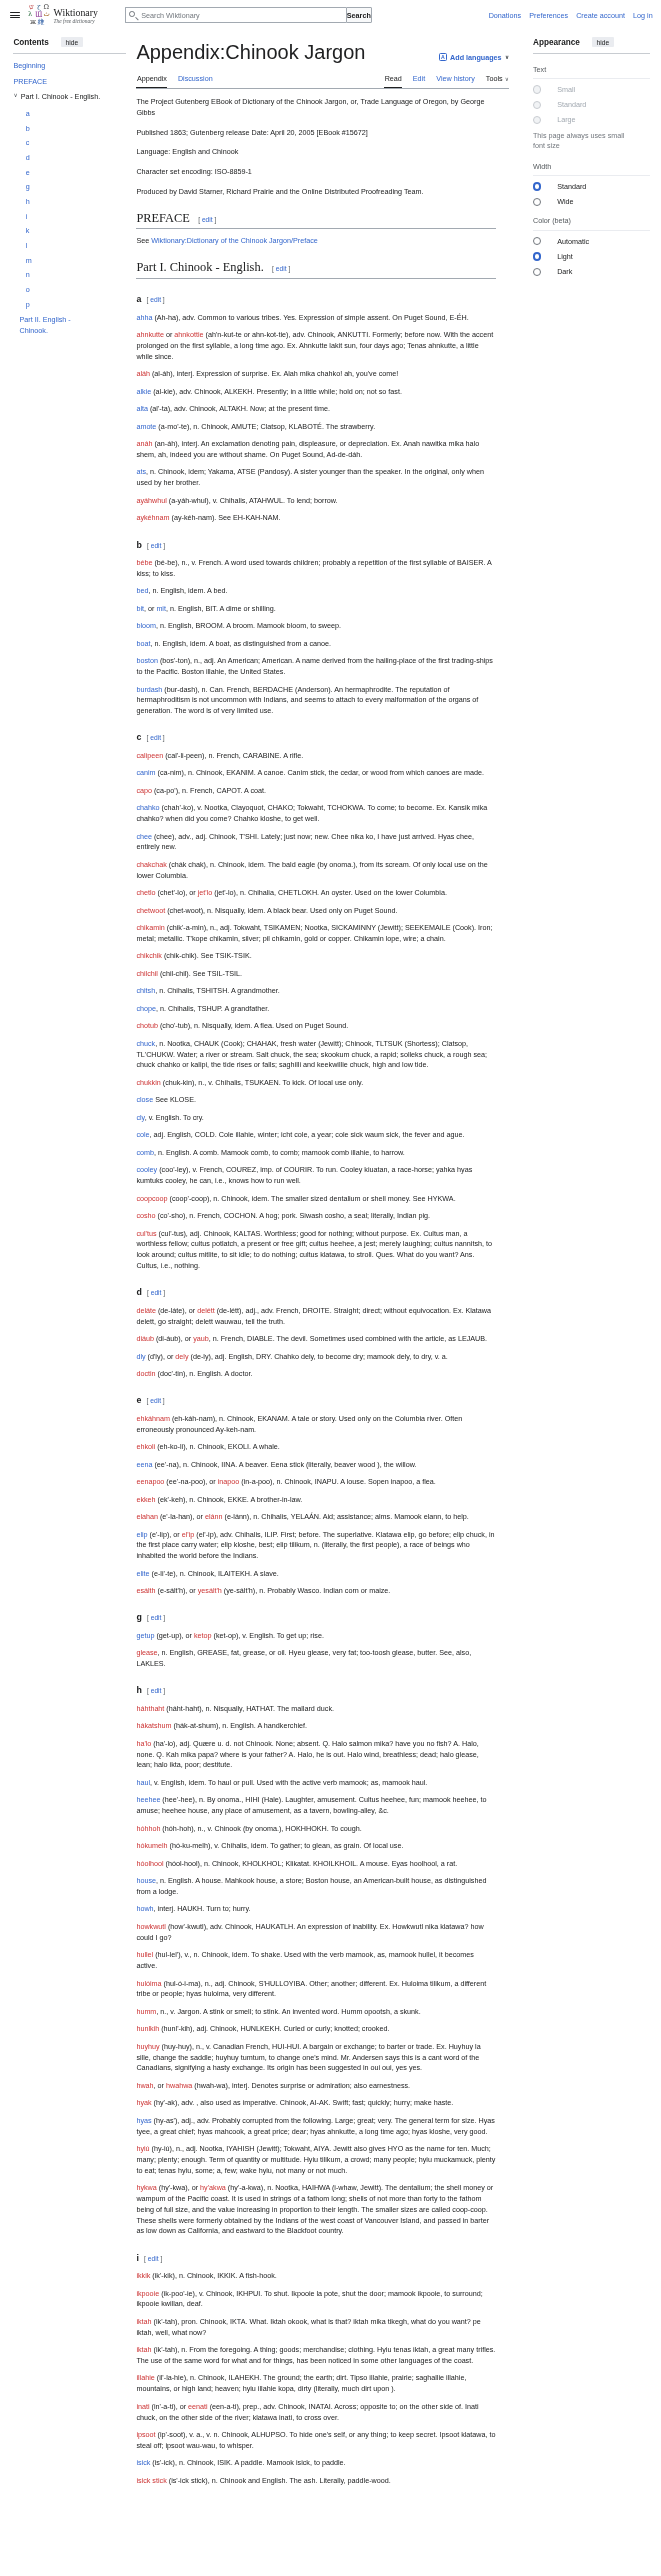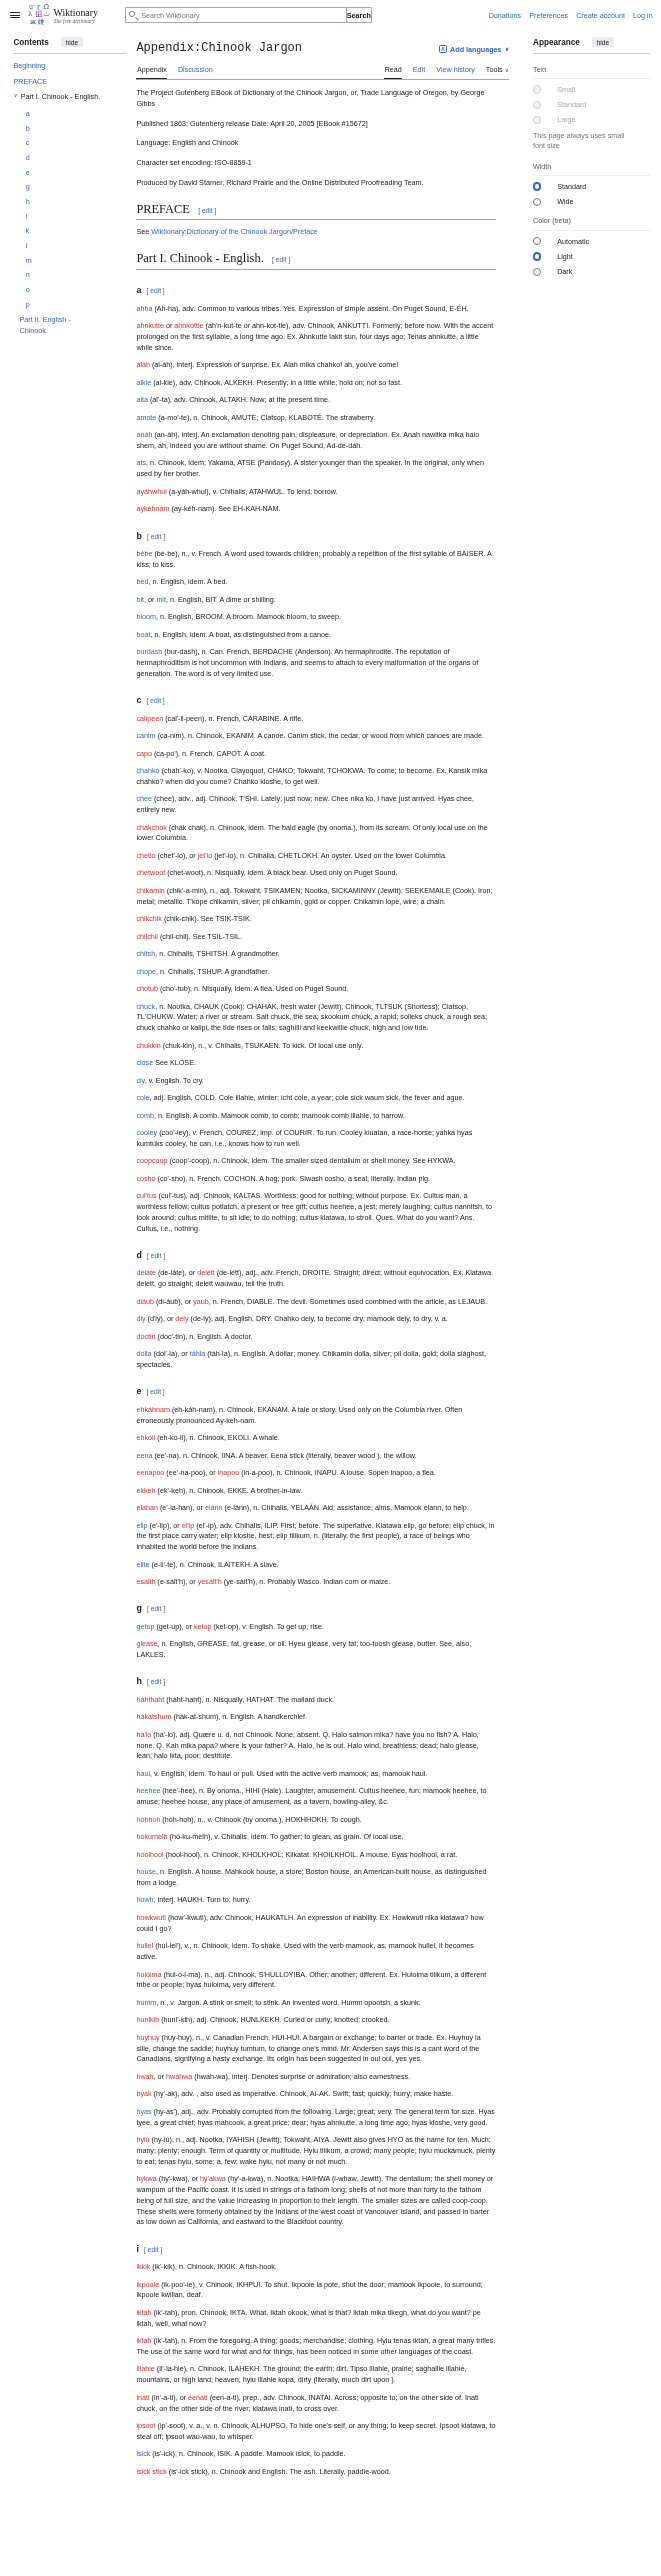--- a/index.html
+++ b/index.html
@@ -48,21 +48,21 @@
   .radio-row { display:flex; align-items:center; gap:16px; margin:6.2px 0; }
   .radio { width:8.2px; height:8.2px; border-radius:50%; border:0.5px solid #72777d; background:#fff; flex:none; }
   .radio.checked { border:2.6px solid #36c; }
   .radio.disabled { border-color:#c8ccd1; background:#f1f3f5; }
   .radio-label.disabled { color:#a2a9b1; }
   .note { color:#72777d; width:95px; line-height:1.45; margin:5.2px 0 1px; }
 
   
   main { padding-right:3.1px; }
   .title-row { display:flex; justify-content:space-between; align-items:baseline; }
-  h1 { font-family:Liberation Mono, monospace; font-size:12px; font-weight:400; margin:4.1px 0 6.2px; }
+  h1 { font-family:Liberation Sans, sans-serif; font-size:20px; font-weight:400; margin:4.1px 0 6.2px; }
   .langs { color:#36c; font-weight:bold; font-size:7.2px; display:flex; align-items:center; gap:3.1px; cursor:pointer; }
   .lang-icon { display:inline-block; border:0.8px solid #36c; border-radius:1.5px; font-size:5.2px; font-weight:bold;
                width:8.2px; height:8.2px; text-align:center; line-height:6.7px; color:#36c; }
   .tabs-row { display:flex; justify-content:space-between; border-bottom:0.5px solid #a2a9b1; font-size:7.2px; }
   .tabs { display:flex; gap:10px; }
   .tab { padding:3.6px 0.5px; color:#3366cc; cursor:pointer; }
   .tab.active { color:#202122; border-bottom:1px solid #202122; }
   .tab.plain { color:#202122; }
   .content { font-size:7.2px; line-height:10.8px; padding-right:13.4px; }
   .content p { margin:6.7px 0; }
@@ -200,20 +200,21 @@
             <p class="entry"><a class="red">anáh</a> (an-áh), interj. An exclamation denoting pain, displeasure, or depreciation. Ex. Anah nawitka mika halo shem, ah, indeed you are without shame. On Puget Sound, Ad-de-dáh.</p>
             <p class="entry"><a class="blue">ats</a>, n. Chinook, idem; Yakama, ATSE (Pandosy). A sister younger than the speaker. In the original, only when used by her brother.</p>
             <p class="entry"><a class="red">ayáhwhul</a> (a-yáh-whul), v. Chihalis, ATAHWUL. To lend; borrow.</p>
             <p class="entry"><a class="red">aykéhnam</a> (ay-kéh-nam). See EH-KAH-NAM.</p>
             <h3 class="sec"><span>b</span><span class="mw-edit">[ <a>edit</a> ]</span></h3>
             <p class="entry"><a class="red">bébe</a> (bé-be), n., v. French. A word used towards children; probably a repetition of the first syllable of BAISER. A kiss; to kiss.</p>
             <p class="entry"><a class="blue">bed</a>, n. English, idem. A bed.</p>
             <p class="entry"><a class="blue">bit</a>, or <a class="blue">mit</a>, n. English, BIT. A dime or shilling.</p>
             <p class="entry"><a class="blue">bloom</a>, n. English, BROOM. A broom. Mamook bloom, to sweep.</p>
             <p class="entry"><a class="blue">boat</a>, n. English, idem. A boat, as distinguished from a canoe.</p>
+            <p class="entry"><a class="blue">boston</a> (bos'-ton), n., adj. An American; American. A name derived from the hailing-place of the first trading-ships to the Pacific. Boston illahie, the United States.</p>
             <p class="entry"><a class="blue">burdash</a> (bur-dash), n. Can. French, BERDACHE (Anderson). An hermaphrodite. The reputation of hermaphroditism is not uncommon with Indians, and seems to attach to every malformation of the organs of generation. The word is of very limited use.</p>
             <h3 class="sec"><span>c</span><span class="mw-edit">[ <a>edit</a> ]</span></h3>
             <p class="entry"><a class="red">calipeen</a> (cal'-li-peen), n. French, CARABINE. A rifle.</p>
             <p class="entry"><a class="blue">canim</a> (ca-nim), n. Chinook, EKANIM. A canoe. Canim stick, the cedar, or wood from which canoes are made.</p>
             <p class="entry"><a class="red">capo</a> (ca-po'), n. French, CAPOT. A coat.</p>
             <p class="entry"><a class="blue">chahko</a> (chah'-ko), v. Nootka, Clayoquot, CHAKO; Tokwaht, TCHOKWA. To come; to become. Ex. Kansik mika chahko? when did you come? Chahko kloshe, to get well.</p>
             <p class="entry"><a class="blue">chee</a> (chee), adv., adj. Chinook, T'SHI. Lately; just now; new. Chee nika ko, I have just arrived. Hyas chee, entirely new.</p>
             <p class="entry"><a class="red">chakchak</a> (chák chak), n. Chinook, idem. The bald eagle (by onoma.), from its scream. Of only local use on the lower Columbia.</p>
             <p class="entry"><a class="red">chetlo</a> (chet'-lo), or <a class="red">jet'lo</a> (jet'-lo), n. Chihalia, CHETLOKH. An oyster. Used on the lower Columbia.</p>
             <p class="entry"><a class="red">chetwoot</a> (chet-woot), n. Nisqually, idem. A black bear. Used only on Puget Sound.</p>
@@ -231,21 +232,20 @@
             <p class="entry"><a class="blue">comb</a>, n. English. A comb. Mamook comb, to comb; mamook comb illahie, to harrow.</p>
             <p class="entry"><a class="blue">cooley</a> (coo'-ley), v. French, COUREZ, imp. of COURIR. To run. Cooley kiuatan, a race-horse; yahka hyas kumtuks cooley, he can, i.e., knows how to run well.</p>
             <p class="entry"><a class="red">coopcoop</a> (coop'-coop), n. Chinook, idem. The smaller sized dentalium or shell money. See HYKWA.</p>
             <p class="entry"><a class="red">cosho</a> (co'-sho), n. French, COCHON. A hog; pork. Siwash cosho, a seal; literally, Indian pig.</p>
             <p class="entry"><a class="red">cul'tus</a> (cul'-tus), adj. Chinook, KALTAS. Worthless; good for nothing; without purpose. Ex. Cultus man, a worthless fellow; cultus potlatch, a present or free gift; cultus heehee, a jest; merely laughing; cultus nannitsh, to look around; cultus mitlite, to sit idle; to do nothing; cultus klatawa, to stroll. Ques. What do you want? Ans. Cultus, i.e., nothing.</p>
             <h3 class="sec"><span>d</span><span class="mw-edit">[ <a>edit</a> ]</span></h3>
             <p class="entry"><a class="red">deláte</a> (de-láte), or <a class="red">delétt</a> (de-létt), adj., adv. French, DROITE. Straight; direct; without equivocation. Ex. Klatawa delett, go straight; delett wauwau, tell the truth.</p>
             <p class="entry"><a class="red">diáub</a> (di-áub), or <a class="red">yaub</a>, n. French, DIABLE. The devil. Sometimes used combined with the article, as LEJAUB.</p>
             <p class="entry"><a class="blue">dly</a> (d'ly), or <a class="red">dely</a> (de-ly), adj. English, DRY. Chahko dely, to become dry; mamook dely, to dry, v. a.</p>
             <p class="entry"><a class="red">doctin</a> (doc'-tin), n. English. A doctor.</p>
-            <p class="entry"><a class="blue">dolla</a> (dol'-la), or <a class="blue">táhla</a> (táh-la), n. English. A dollar; money. Chikamin dolla, silver; pil dolla, gold; dolla siághost, spectacles.</p>
             <h3 class="sec"><span>e</span><span class="mw-edit">[ <a>edit</a> ]</span></h3>
             <p class="entry"><a class="red">ehkáhnam</a> (eh-káh-nam), n. Chinook, EKANAM. A tale or story. Used only on the Columbia river. Often erroneously pronounced Ay-keh-nam.</p>
             <p class="entry"><a class="red">ehkoli</a> (eh-ko-li), n. Chinook, EKOLI. A whale.</p>
             <p class="entry"><a class="blue">eena</a> (ee'-na), n. Chinook, IINA. A beaver. Eena stick (literally, beaver wood ), the willow.</p>
             <p class="entry"><a class="red">eenapoo</a> (ee'-na-poo), or <a class="red">inapoo</a> (in-a-poo), n. Chinook, INAPU. A louse. Sopen inapoo, a flea.</p>
             <p class="entry"><a class="red">ekkeh</a> (ek'-keh), n. Chinook, EKKE. A brother-in-law.</p>
             <p class="entry"><a class="red">elahan</a> (e'-la-han), or <a class="red">elánn</a> (e-lánn), n. Chihalis, YELAÁN. Aid; assistance; alms. Mamook elann, to help.</p>
             <p class="entry"><a class="blue">elip</a> (e'-lip), or <a class="red">el'ip</a> (el'-ip), adv. Chihalis, ILIP. First; before. The superlative. Klatawa elip, go before; elip chuck, in the first place carry water; elip kloshe, best; elip tilikum, n. (literally, the first people), a race of beings who inhabited the world before the Indians.</p>
             <p class="entry"><a class="blue">elite</a> (e-li'-te), n. Chinook, ILAITEKH. A slave.</p>
             <p class="entry"><a class="red">esálth</a> (e-sált'h), or <a class="red">yesált'h</a> (ye-sált'h), n. Probably Wasco. Indian corn or maize.</p>

